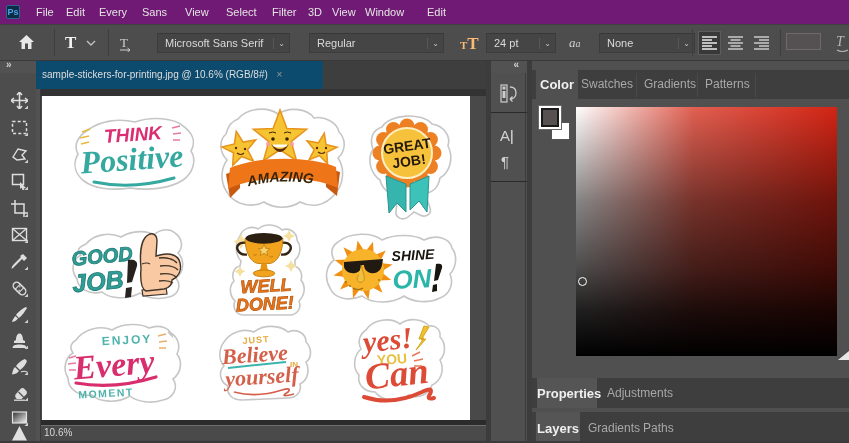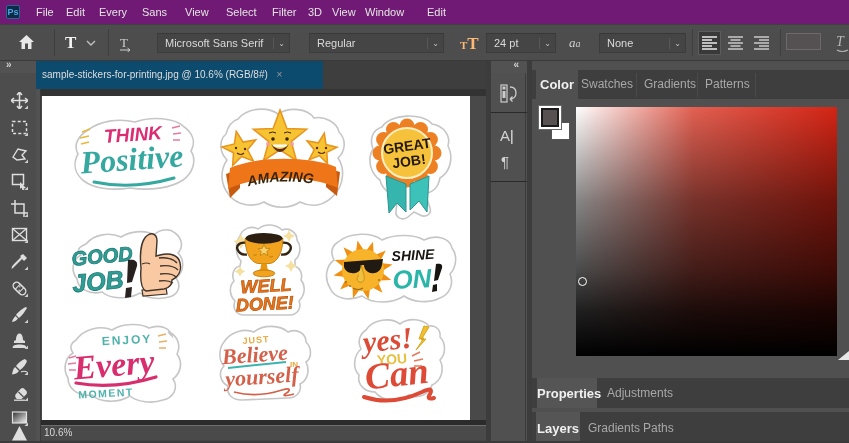--- a/index.html
+++ b/index.html
@@ -68,21 +68,21 @@
     <div class="vsep" style="left:108px"></div>
     <svg class="abs" style="left:118px;top:9px" width="15" height="18" viewBox="0 0 15 18">
         <text x="2" y="13" font-size="13" fill="#cfcfcf" font-family="Liberation Serif">T</text>
         <path d="M2 16 L12 16 M12 16 L9.5 14 M12 16 L9.5 18" stroke="#cfcfcf" stroke-width="1" fill="none"></path>
       </svg>
     <div class="field" style="left:157px;width:133px">Microsoft Sans Serif<div class="fieldchev">⌄</div></div>
     <div class="field" style="left:309px;width:135px">Regular<div class="fieldchev">⌄</div></div>
     <div class="abs" style="left:460px;top:9px;color:#fdba74;font-family:'Liberation Serif',serif;font-weight:bold;line-height:20px"><span style="font-size:11px">T</span><span style="font-size:17px">T</span></div>
     <div class="field" style="left:486px;width:70px">24 pt<div class="fieldchev">⌄</div></div>
     <div class="abs" style="left:569px;top:10px;color:#d0d0d0;font-size:13px;font-family:'Liberation Serif',serif;font-style:italic">a<span style="font-size:10px">a</span></div>
-    <div class="field" style="left:599px;width:87px">None<div class="fieldchev">⌄</div></div>
+    <div class="field" style="left:599px;width:96px">None<div class="fieldchev">⌄</div></div>
     <div class="vsep" style="left:692px"></div>
     <div class="abs" style="left:698px;top:6px;width:23px;height:24px;background:#393939;border:1px solid #5c5c5c"></div>
     <svg class="abs" style="left:702px;top:11px" width="16" height="14" viewBox="0 0 16 14">
         <path d="M0 1 H15 M0 4 H10 M0 7 H15 M0 10 H10 M0 13 H15" stroke="#ececec" stroke-width="1.7"></path>
       </svg>
     <svg class="abs" style="left:728px;top:11px" width="16" height="14" viewBox="0 0 16 14">
         <path d="M0 1 H15 M2.5 4 H12.5 M0 7 H15 M2.5 10 H12.5 M0 13 H15" stroke="#c9c9c9" stroke-width="1.7"></path>
       </svg>
     <svg class="abs" style="left:754px;top:11px" width="16" height="14" viewBox="0 0 16 14">
         <path d="M0 1 H15 M5 4 H15 M0 7 H15 M5 10 H15 M0 13 H15" stroke="#c9c9c9" stroke-width="1.7"></path>

